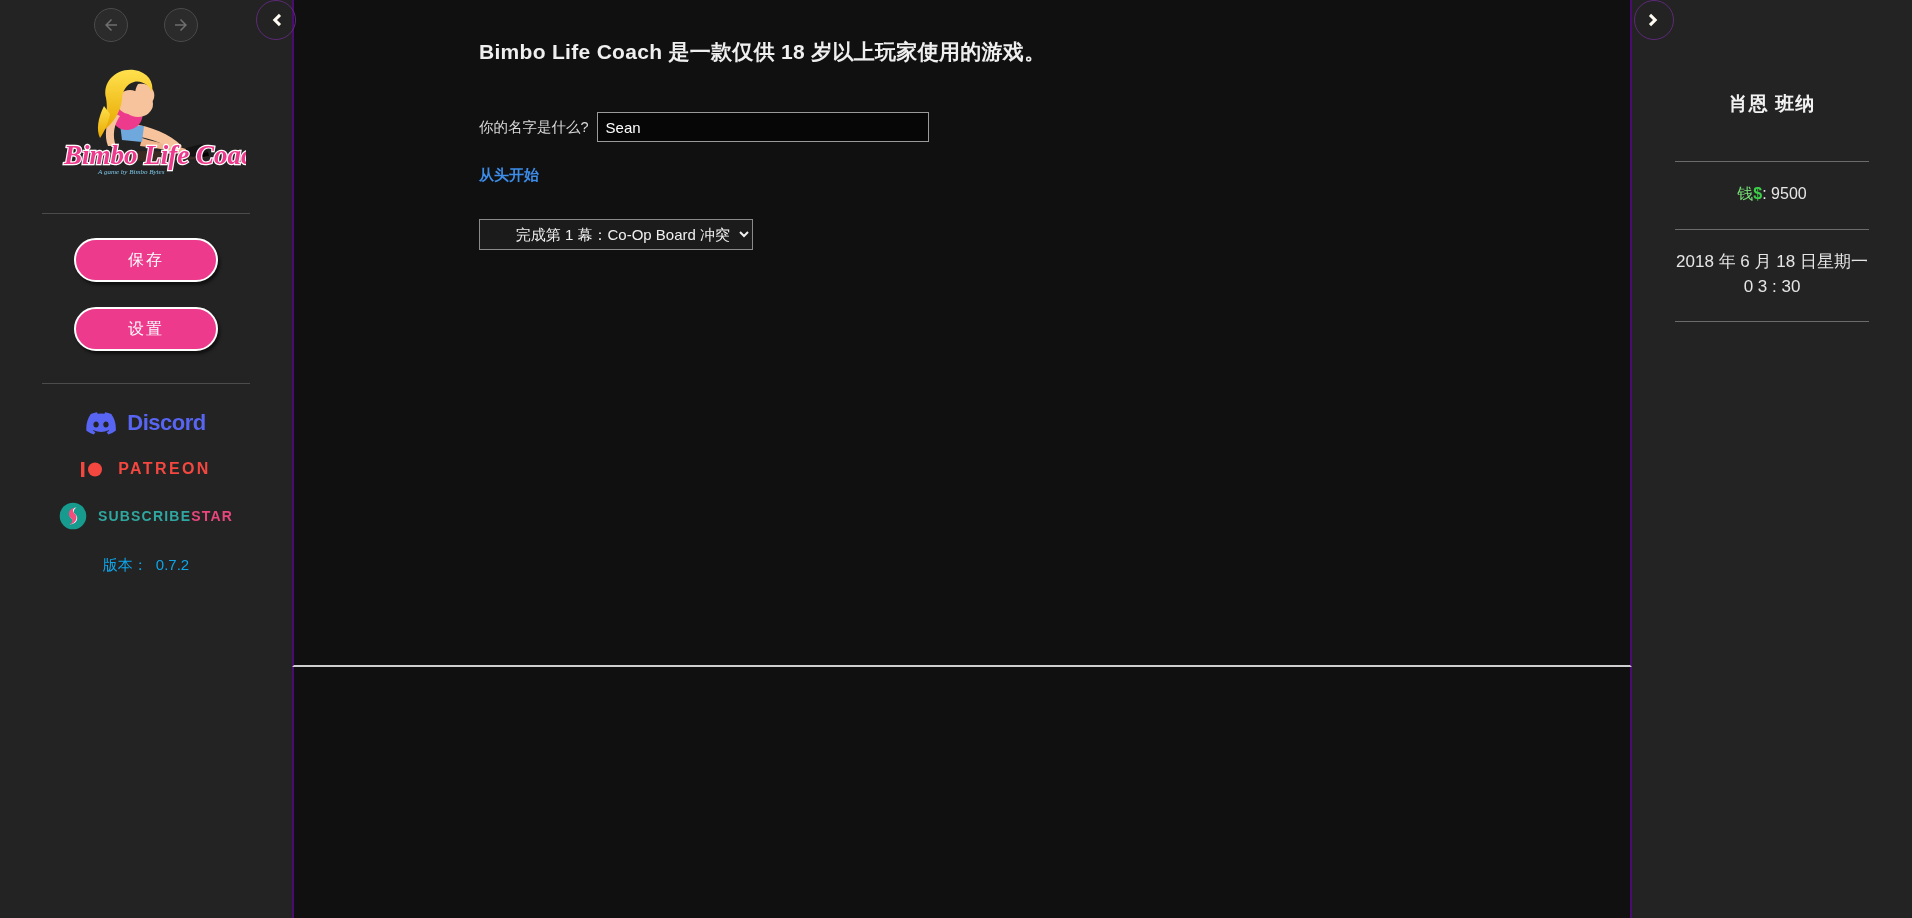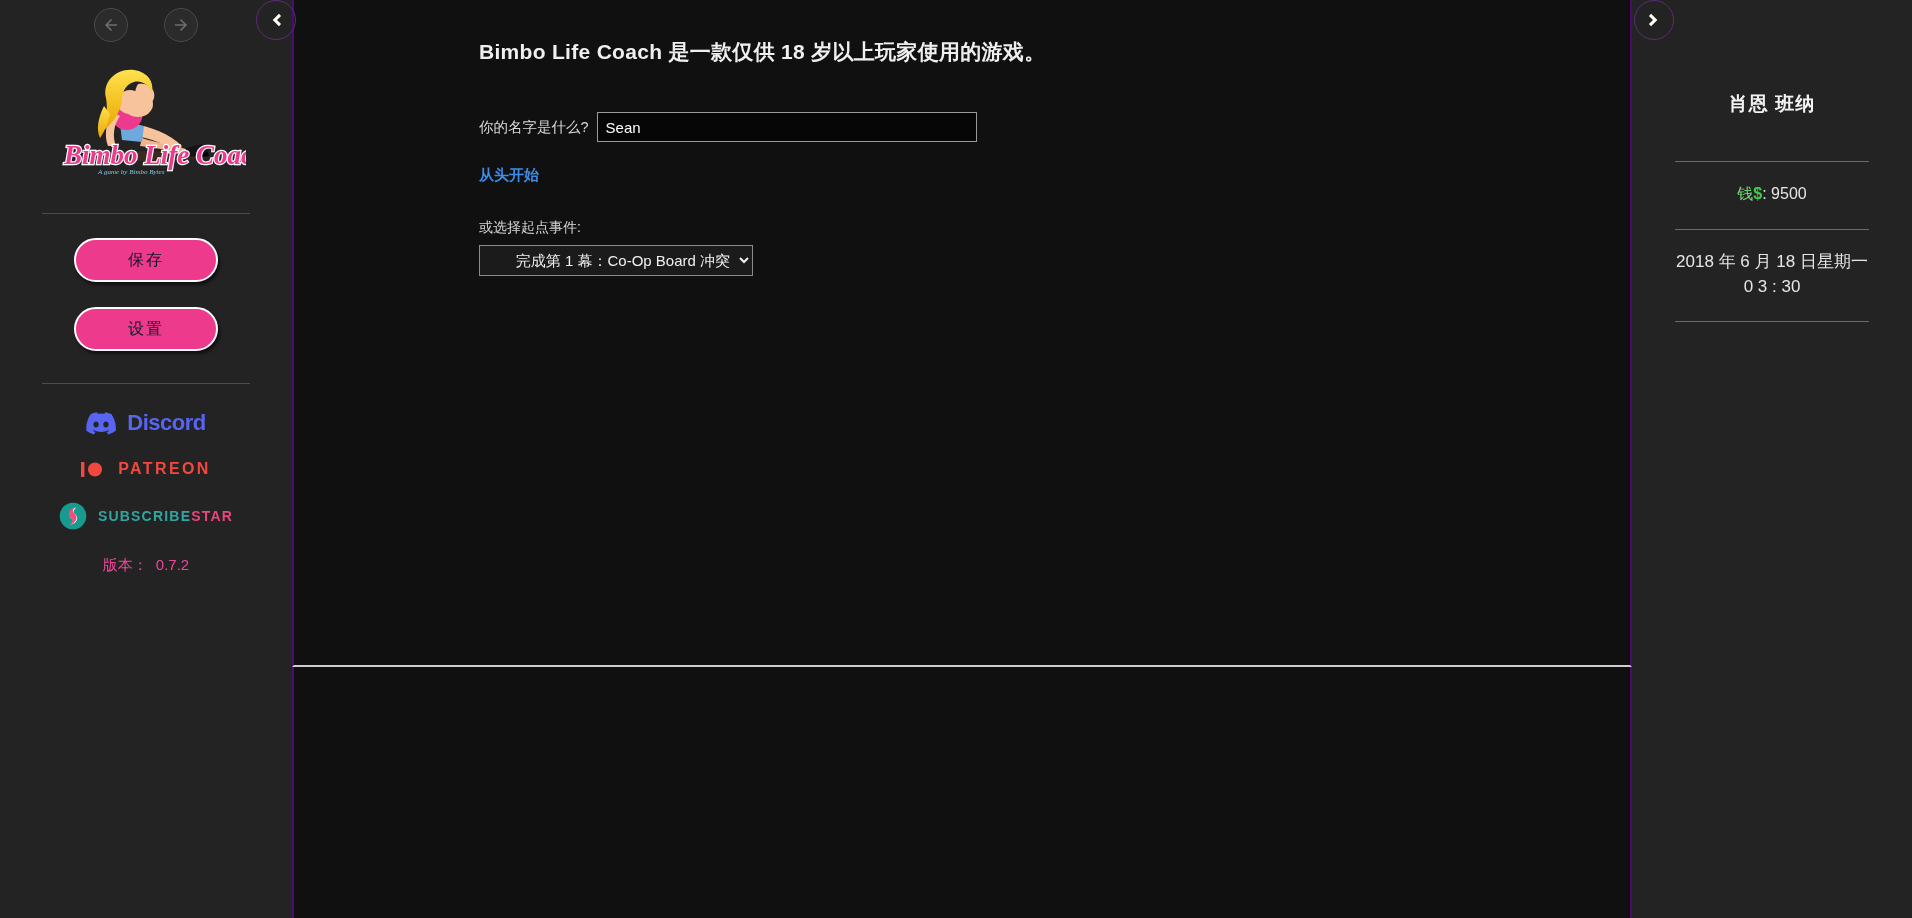--- a/index.html
+++ b/index.html
@@ -64,42 +64,42 @@
   }
   .sb-divider.top { margin-top: 32px; }
   .sb-divider.mid { margin-top: 30px; }
 
   .pill-zone { padding-top: 24px; width: 100%; display:flex; flex-direction:column; align-items:center; gap: 25px;}
   .pill {
     width: 144px; height: 44px;
     border-radius: 24px;
     background: #ee3a8c;
     border: 2px solid #ffffff;
-    color: #0f172a;
+    color: #ffffff;
     font-size: 16px;
     font-family: "Liberation Serif", "DejaVu Serif", serif;
     letter-spacing: 2px;
     display:flex; align-items:center; justify-content:center;
     cursor: pointer;
     box-shadow: 2px 3px 3px rgba(0,0,0,0.55);
   }
   .pill:last-child { margin-bottom: 2px; }
 
   .social-zone { padding-top: 26px; width:100%; display:flex; flex-direction:column; align-items:center; gap: 24px; }
   .social-row { display:flex; align-items:center; gap: 11px; cursor:pointer; }
   .social-label { font-weight: bold; letter-spacing: 0.5px; }
   .discord-label { color:#5865f2; font-size: 22px; letter-spacing: -0.5px; }
   .patreon-label { color:#f4473f; font-size: 16px; letter-spacing: 2.4px; }
   .ss-label { font-size: 14px; letter-spacing: 1.2px; }
   .ss-sub { color:#2fa7a0; }
   .ss-star { color:#e8467c; }
 
   .version-row {
     margin-top: 26px;
-    color:#ec4899;
+    color:#0ea5e9;
     font-size: 15px;
     font-family: "Liberation Serif","DejaVu Serif",serif;
   }
   .version-row .vnum { font-family: "Liberation Sans", sans-serif; margin-left: 8px; }
 
   
   .center {
     flex: 1 1 auto;
     position: relative;
     background: #0c4a6e;
@@ -148,21 +148,21 @@
   .txt-input {
     background:#060606;
     border: 1px solid #9a9a9a;
     color:#ffffff;
     font-size: 15px;
     padding: 6px 8px;
     height: 30px;
     font-family:"Liberation Sans", sans-serif;
     outline: none;
   }
-  .txt-input.first { width: 380px; }
+  .txt-input.first { width: 332px; }
   .txt-input.last  { width: 334px; }
 
   .blue-link {
     color:#3c8ce8;
     font-size: 15px;
     font-weight: bold;
     text-decoration: none;
     display:inline-block;
     cursor:pointer;
   }
@@ -354,21 +354,20 @@
         <div class="field-row">
           <span class="field-label">你的名字是什么?</span>
           <input class="txt-input first" type="text" value="Sean" style="">
         </div>
 
 
         <div class="link-start">
           <a class="blue-link">从头开始</a>
         </div>
 
-        <div class="select-label">或选择起点事件:</div>
         <select class="sel">
           <option>完成第 1 幕：Co-Op Board 冲突</option>
         </select>
 
 
       </div>
     </section>
     <section class="center-bottom"></section>
   </main>
 

